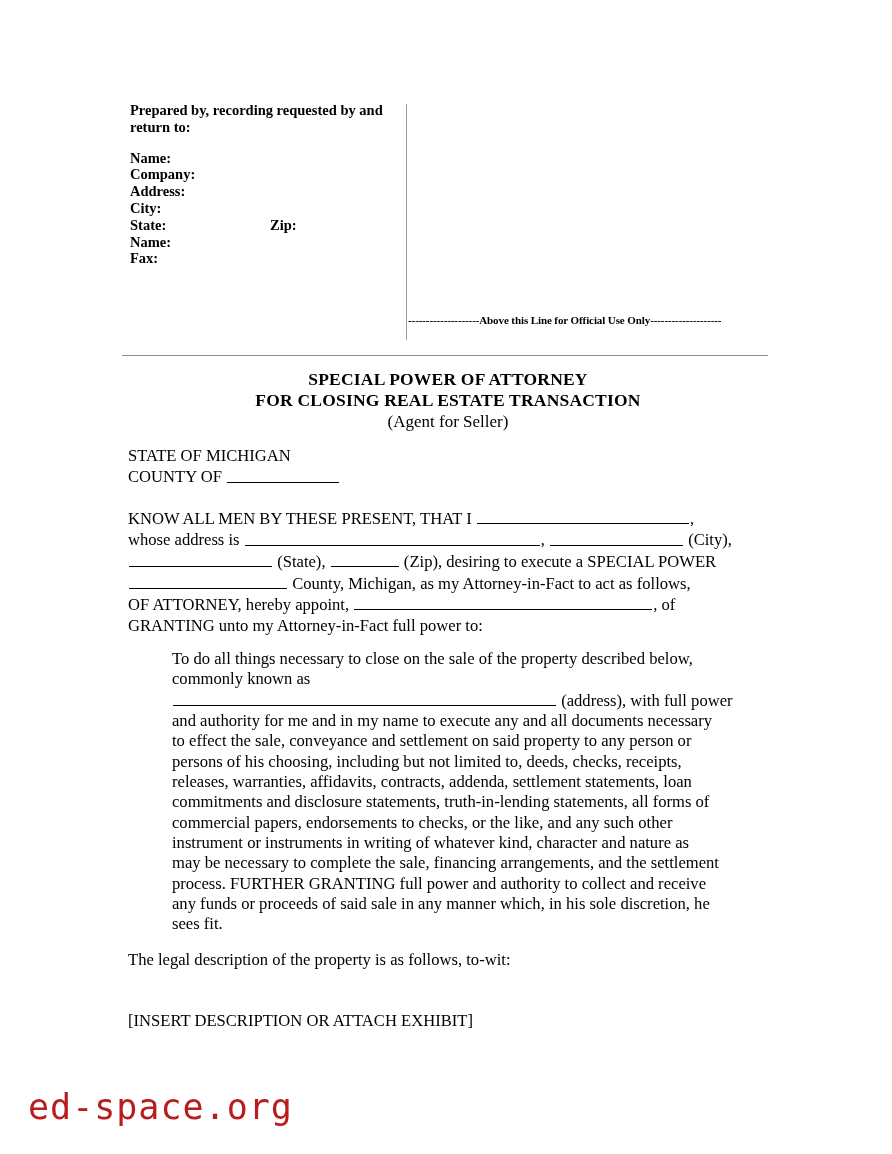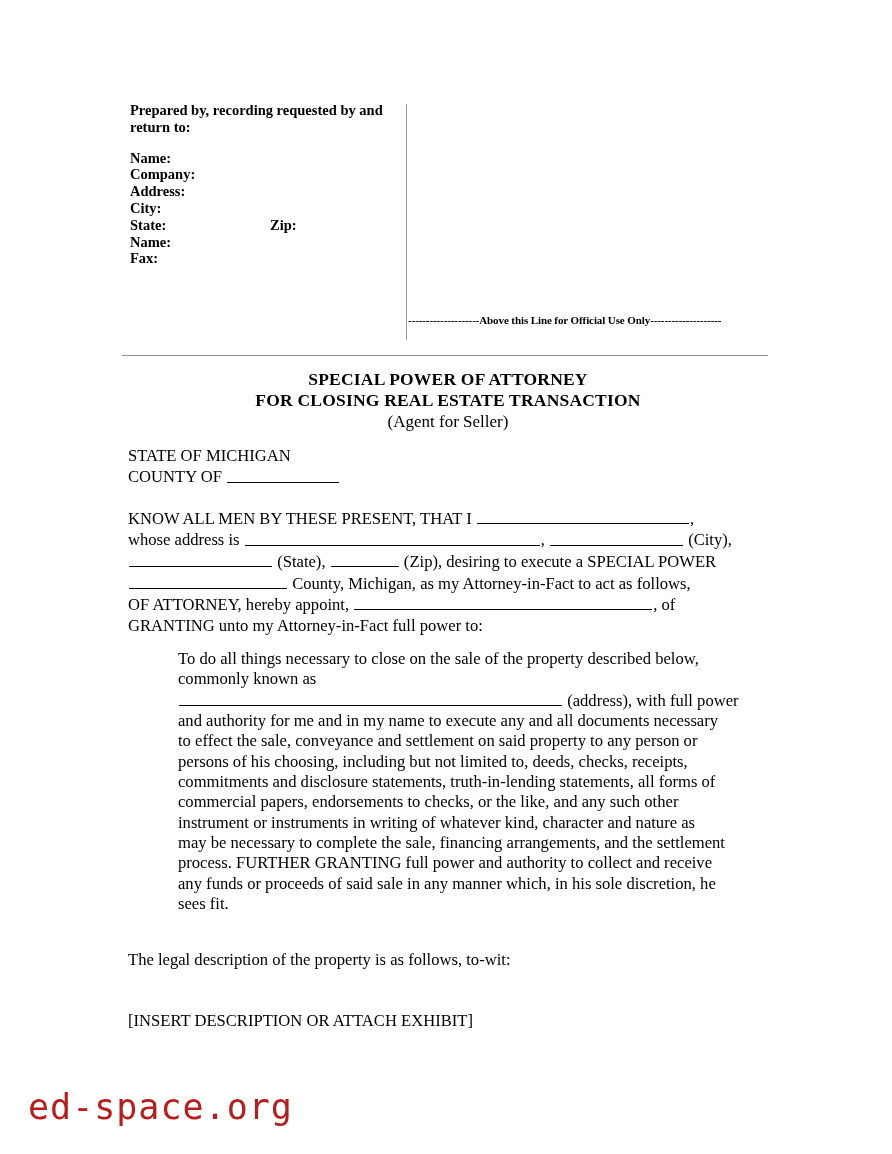--- a/index.html
+++ b/index.html
@@ -126,21 +126,21 @@
   .bl-city    { width: 133px; }
   .bl-state   { width: 143px; }
   .bl-zip     { width: 68px;  }
   .bl-appoint { width: 298px; }
   .bl-cty2    { width: 158px; }
   .bl-address-long { width: 383px; }
 
   
   .indent-block {
     position: absolute;
-    left: 178px;
+    left: 172px;
     top: 649px;
     width: 575px;
     font-size: 16.6px;
     line-height: 20.3px;
   }
   .indent-block .ib-line { white-space: pre-wrap; }
 
   .tail-block {
     position: absolute;
     left: 128px;
@@ -216,20 +216,21 @@
     <div class="b-line">GRANTING unto my Attorney-in-Fact full power to:</div>
   </div>
 
   <div class="indent-block">
     <div class="ib-line">To do all things necessary to close on the sale of the property described below,</div>
     <div class="ib-line">commonly known as</div>
     <div class="ib-line"><span class="blank bl-address-long"></span> <span>(address), with full power</span></div>
     <div class="ib-line">and authority for me and in my name to execute any and all documents necessary</div>
     <div class="ib-line">to effect the sale, conveyance and settlement on said property to any person or</div>
     <div class="ib-line">persons of his choosing, including but not limited to, deeds, checks, receipts,</div>
+    <div class="ib-line">releases, warranties, affidavits, contracts, addenda, settlement statements, loan</div>
     <div class="ib-line">commitments and disclosure statements, truth-in-lending statements, all forms of</div>
     <div class="ib-line">commercial papers, endorsements to checks, or the like, and any such other</div>
     <div class="ib-line">instrument or instruments in writing of whatever kind, character and nature as</div>
     <div class="ib-line">may be necessary to complete the sale, financing arrangements, and the settlement</div>
     <div class="ib-line">process. FURTHER GRANTING full power and authority to collect and receive</div>
     <div class="ib-line">any funds or proceeds of said sale in any manner which, in his sole discretion, he</div>
     <div class="ib-line">sees fit.</div>
   </div>
 
   <div class="tail-block">

